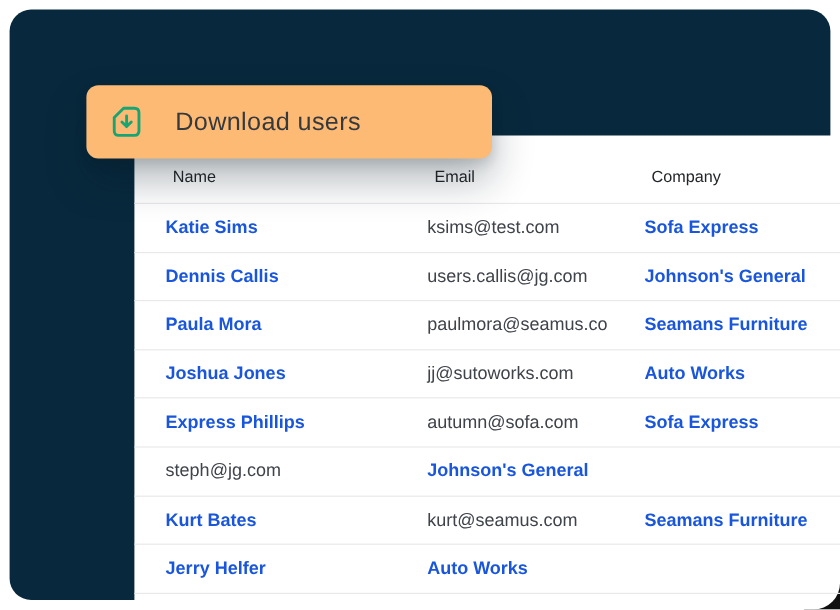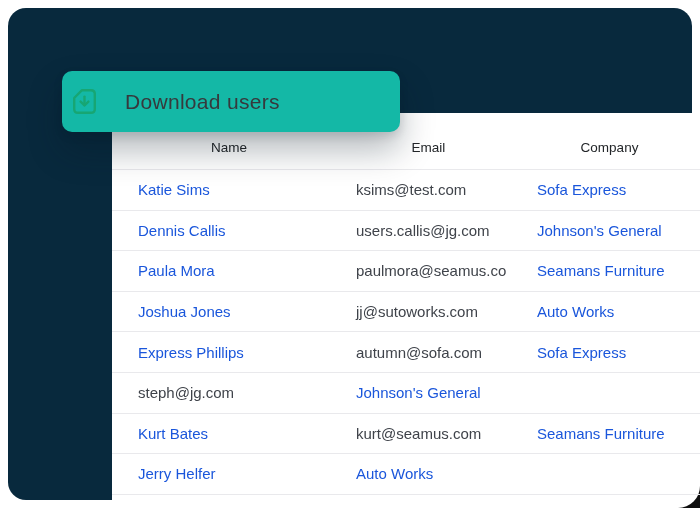--- a/index.html
+++ b/index.html
@@ -24,42 +24,42 @@
   .users-card {
     position: absolute; left: 112px; top: 113px; right: 0; bottom: 0;
     background: #ffffff; z-index: 2;
     border-top-left-radius: 10px;
     border-bottom-right-radius: 22px;
   }
 
   .header-row {
     height: 57px; box-sizing: border-box;
     display: grid; grid-template-columns: 218px 181px 1fr;
-    align-items: center; padding: 13px 0 0 8px;
+    align-items: center; padding: 13px 0 0 32px;
     border-bottom: 1px solid #e9e9ec;
-    color: #232629; font-size: 13.5px; text-align: center;
+    color: #232629; font-size: 13.5px;
   }
 
   .table-row {
     height: 40.6px; box-sizing: border-box;
     display: grid; grid-template-columns: 218px 181px 1fr;
     align-items: center; padding-left: 26px;
     border-bottom: 1px solid #e9e9ec;
     font-size: 15px;
   }
   .cell-link {
-    color: #1A56DB; font-weight: normal; text-decoration: none; cursor: pointer;
+    color: #1A56DB; font-weight: bold; text-decoration: none; cursor: pointer;
   }
   .cell-email { color: #3F434A; }
 
   .download-pill {
-    position: absolute; left: 62px; top: 71px;
+    position: absolute; left: 72px; top: 71px;
     width: 338px; height: 61px; box-sizing: border-box;
-    background: #14b8a6; border-radius: 10px; z-index: 3;
-    display: flex; align-items: center; padding-left: 10px;
+    background: #fdba74; border-radius: 10px; z-index: 3;
+    display: flex; align-items: center; padding-left: 21px;
     box-shadow: 0 18px 34px rgba(6, 22, 36, 0.30), 0 4px 10px rgba(6, 22, 36, 0.12);
     cursor: pointer;
   }
   .download-pill .pill-label {
     margin-left: 28px; font-size: 21px; letter-spacing: 0.3px; color: #36393D;
   }
   .pill-icon { width: 25px; height: 27px; display: block; }
 </style>
 </head>
 <body>

